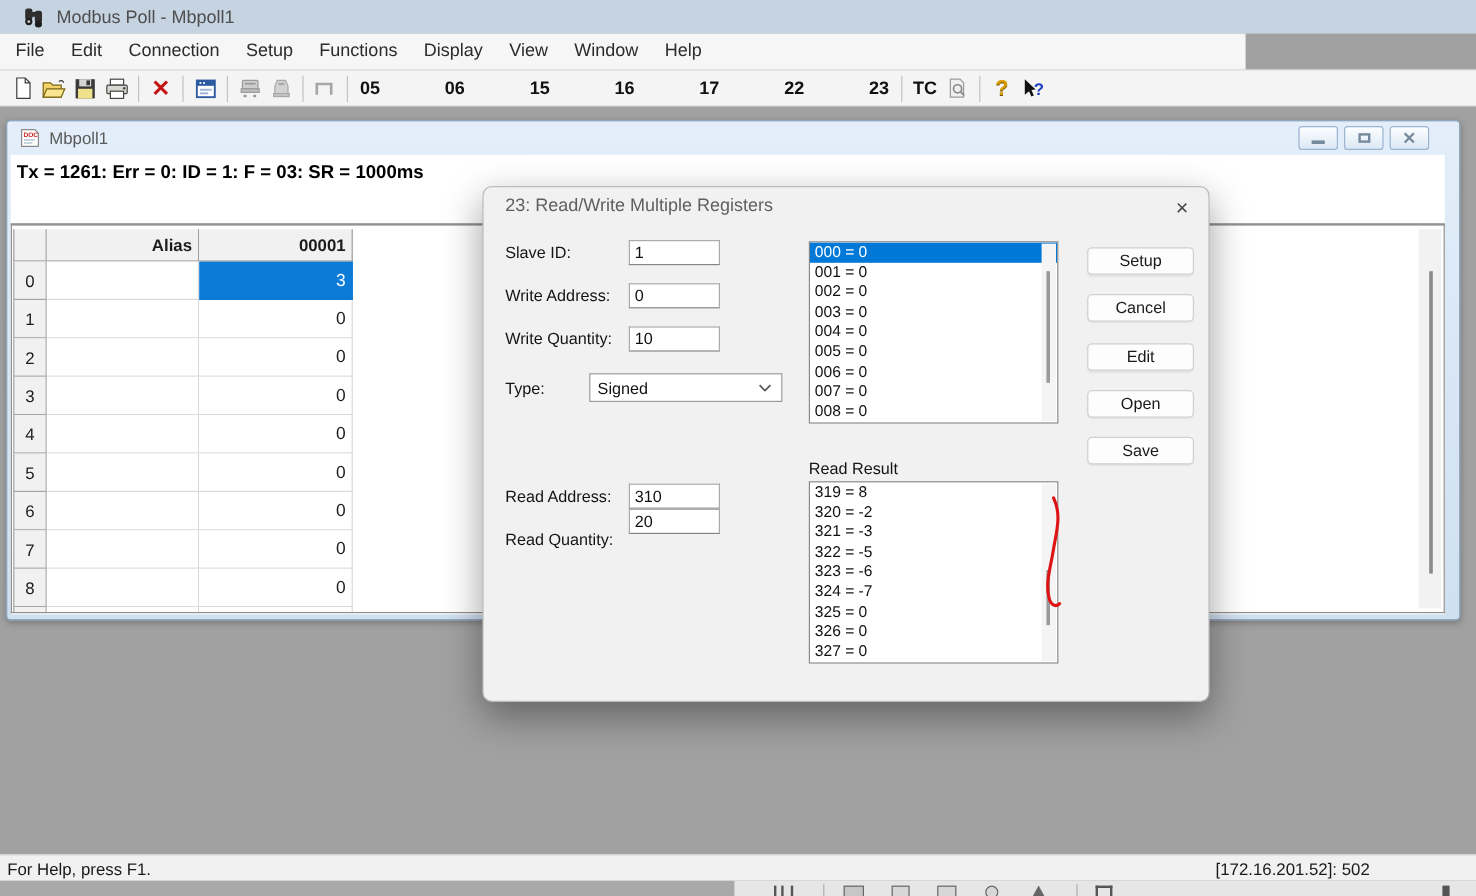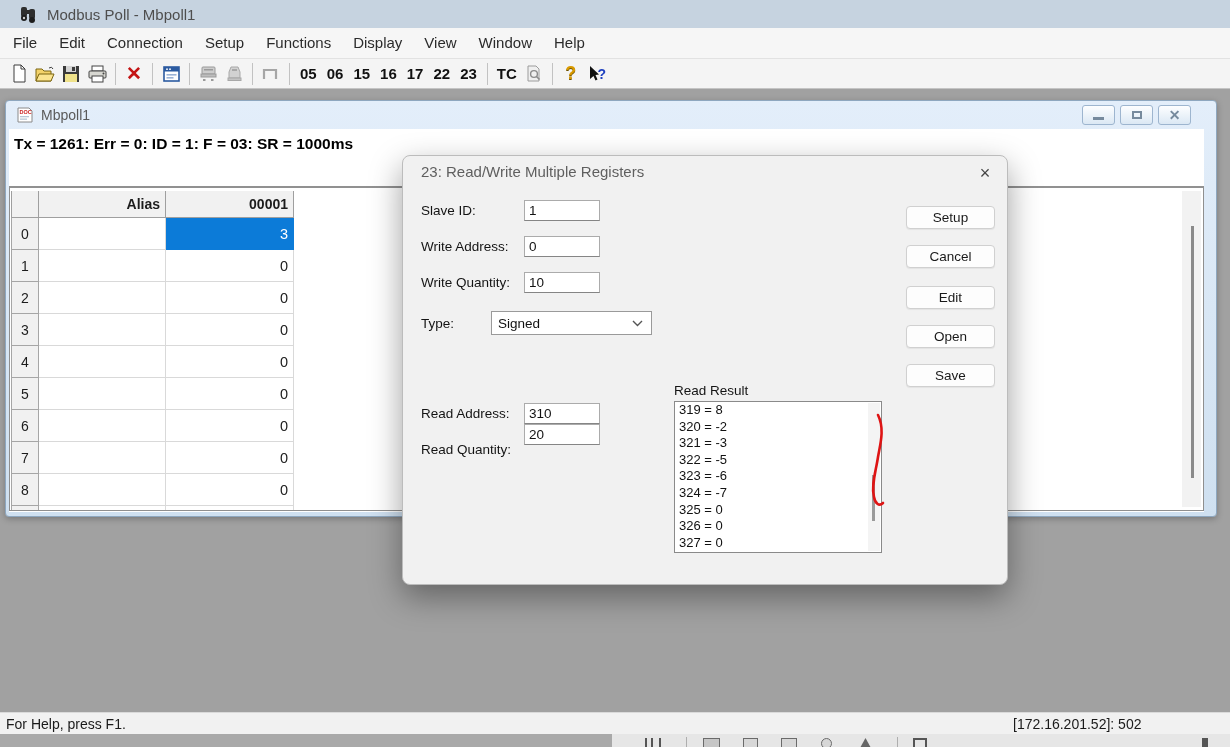--- a/index.html
+++ b/index.html
@@ -7,21 +7,21 @@
   body { font-family:"Liberation Sans", sans-serif; }
   .abs { position:absolute; }
   .screen { position:relative; width:1230px; height:747px; background:#a1a1a1; overflow:hidden; }
 
   
   .titlebar { left:0; top:0; width:1230px; height:28px; background:#c6d3e0; display:flex; align-items:center; padding-left:19px; }
   .app-icon { width:20px; height:20px; margin-right:8px; }
   .app-title { font-size:15px; color:#4e4e4e; }
 
   
-  .menubar { left:0; top:28px; width:1230px; height:30px; background:#f6f6f6; display:flex; align-items:center; padding-left:2px; }
+  .menubar { left:0; top:28px; width:1038px; height:30px; background:#f6f6f6; display:flex; align-items:center; padding-left:2px; }
   .menu-item { font-size:15px; color:#2b2b2b; padding:0 11px; line-height:30px; cursor:default; }
 
   
   .toolbar { left:0; top:58px; width:1230px; height:31px; background:#f4f4f4; border-top:1px solid #e2e2e2; border-bottom:1px solid #c4c4c4; display:flex; align-items:center; padding-left:6px; }
   .tool { width:26px; height:24px; display:flex; align-items:center; justify-content:center; }
   .tsep { width:1px; height:22px; background:#c2c2c2; margin:0 5px; }
   .fc-btn { font-size:15px; font-weight:bold; color:#111; padding:0 5px; }
   .tc-btn { font-size:15px; font-weight:bold; color:#111; padding:0 4px; }
   .redx { color:#c41414; font-size:19px; font-weight:bold; }
   .help-q { color:#d99a00; font-size:18px; font-weight:bold; text-shadow:0 1px 0 #6e5200; }
@@ -184,21 +184,21 @@
           <rect x="2" y="13" width="13" height="2.5" fill="#c3c3c3" stroke="#a8a8a8"></rect>
         </svg>
     </span>
     <span class="tsep"></span>
     <span class="tool">
       <svg width="18" height="16" viewBox="0 0 18 16">
           <path d="M2 13 V4 H14 V13" fill="none" stroke="#a6a6a6" stroke-width="2.2"></path>
         </svg>
     </span>
     <span class="tsep"></span>
-    <span style="display:flex;align-items:center;">
+    <span style="display:flex;align-items:center;gap:44px;">
         <span class="fc-btn">05</span>
         <span class="fc-btn">06</span>
         <span class="fc-btn">15</span>
         <span class="fc-btn">16</span>
         <span class="fc-btn">17</span>
         <span class="fc-btn">22</span>
         <span class="fc-btn">23</span>
       </span>
     <span class="tsep"></span>
     <span class="tc-btn">TC</span>
@@ -304,20 +304,34 @@
     <div class="field" style="top:247px;">310</div>
     <div class="field" style="top:268px;">20</div>
 
     <div class="combo">
       <span>Signed</span>
       <svg class="chev" width="11" height="8" viewBox="0 0 11 8">
           <polyline points="1,2 5.5,6.5 10,2" fill="none" stroke="#555" stroke-width="1.4"></polyline>
         </svg>
     </div>
 
+    <div class="listbox lb-write">
+      <div class="li sel">000 = 0</div>
+        <div class="li">001 = 0</div>
+        <div class="li">002 = 0</div>
+        <div class="li">003 = 0</div>
+        <div class="li">004 = 0</div>
+        <div class="li">005 = 0</div>
+        <div class="li">006 = 0</div>
+        <div class="li">007 = 0</div>
+        <div class="li">008 = 0</div>
+        <div class="lb-track">
+          <div class="lb-thumb"></div>
+        </div>
+    </div>
 
     <div class="read-label">Read Result</div>
 
     <div class="listbox lb-read">
       <div class="li">319 = 8</div>
         <div class="li">320 = -2</div>
         <div class="li">321 = -3</div>
         <div class="li">322 = -5</div>
         <div class="li">323 = -6</div>
         <div class="li">324 = -7</div>

